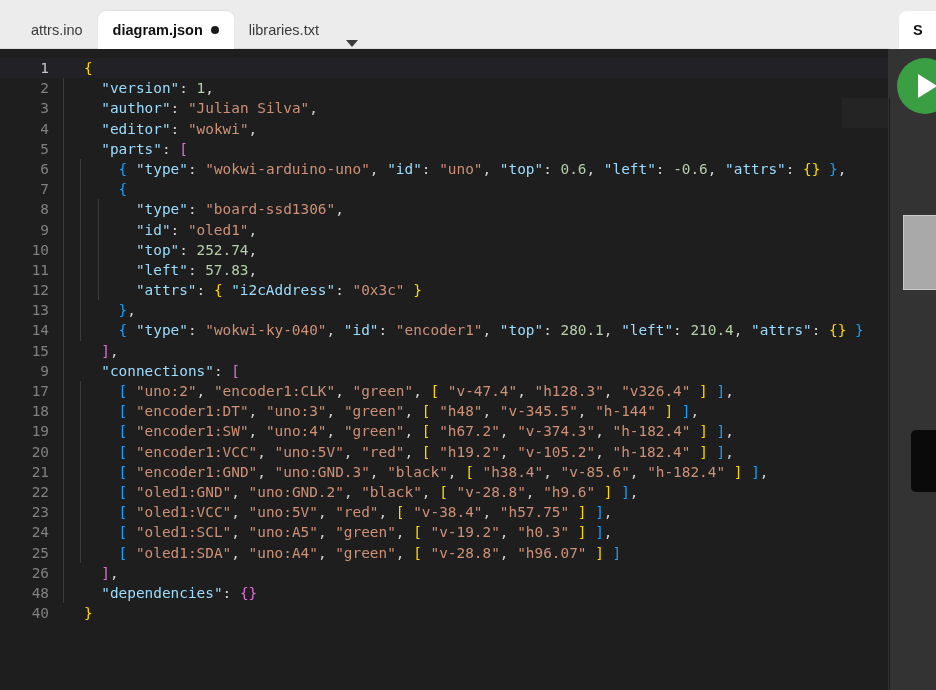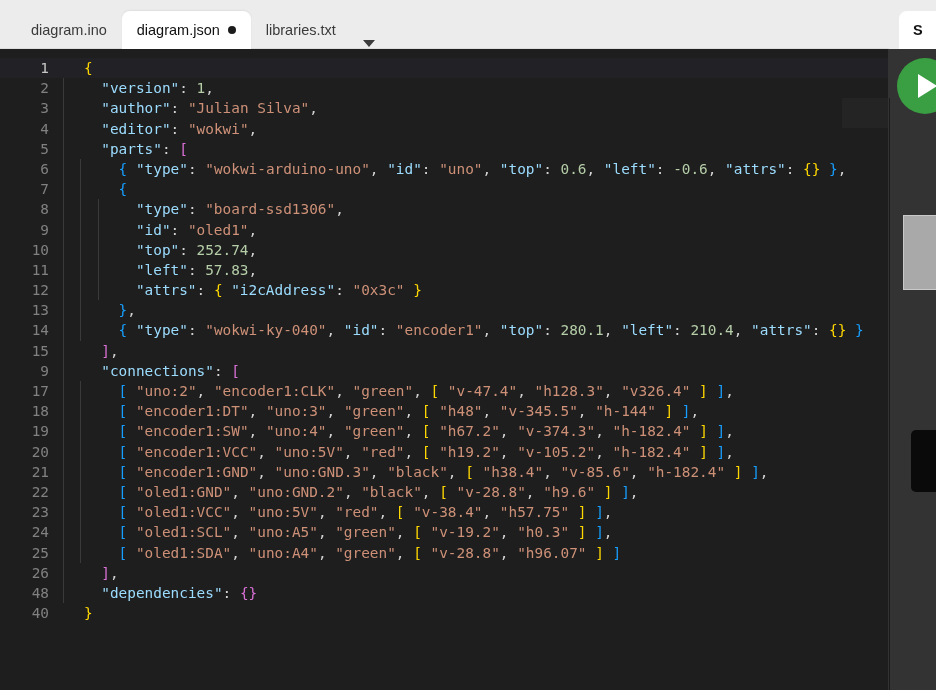--- a/index.html
+++ b/index.html
@@ -26,21 +26,21 @@
     background:#dcdcdc;
   }
   .tab {
     height:38px; display:flex; align-items:center; gap:8px;
     padding:0 15px; margin-bottom:0;
     font-size:14.5px; color:#3a3a3a; white-space:nowrap;
     border-radius:8px 8px 0 0; position:relative; z-index:2;
   }
   .tab.first { margin-left:16px; }
   .tab.active {
-    background:#ffffff; color:#111; font-weight:normal;
+    background:#ffffff; color:#111; font-weight:bold;
     box-shadow:0 -1px 2px rgba(0,0,0,.06);
   }
   .tab .dot {
     width:8px; height:8px; border-radius:50%; background:#1b1b1b;
     display:inline-block;
   }
   .chev {
     width:0; height:0; border-left:6px solid transparent;
     border-right:6px solid transparent; border-top:7px solid #3c3c3c;
     margin-left:12px; margin-bottom:2px;
@@ -136,21 +136,21 @@
 </style>
 </head>
 <body>
 
 <div id="app">
 
   <div id="editor-pane">
 
     <div id="tabbar">
         <div class="tab first">
-          <span>diagram.ino</span>
+          <span>attrs.ino</span>
         </div>
         <div class="tab active">
           <span>diagram.json</span>
           <span class="dot"></span>
         </div>
         <div class="tab">
           <span>libraries.txt</span>
         </div>
         <div class="chev"></div>
         <div class="tabspace"></div>

